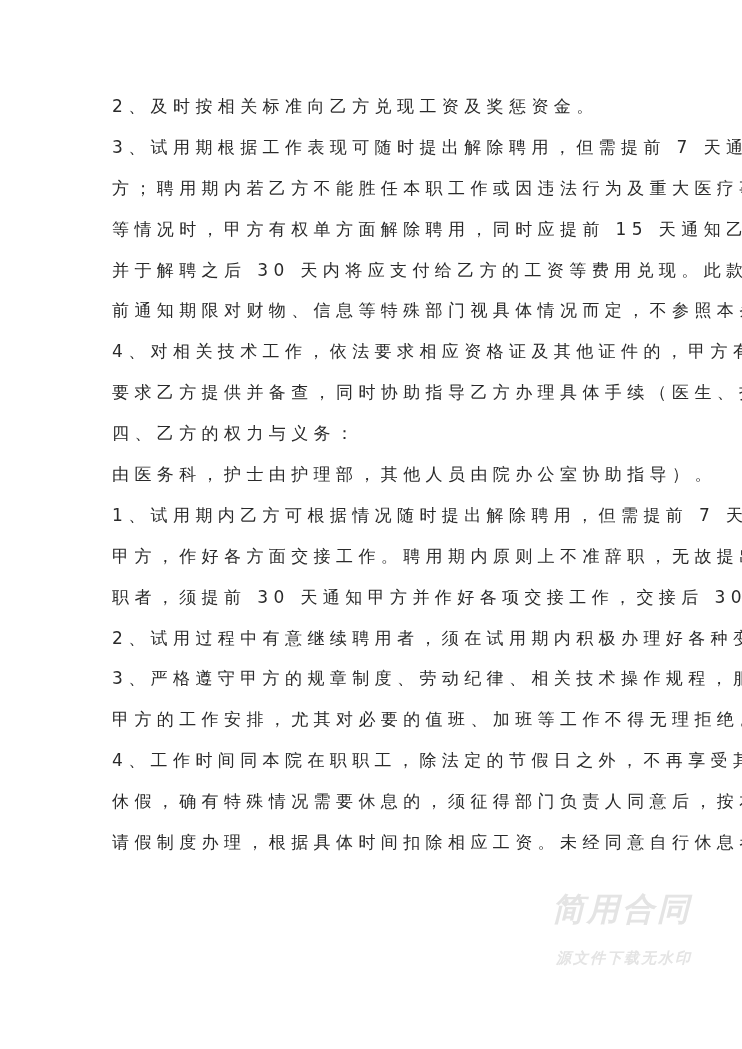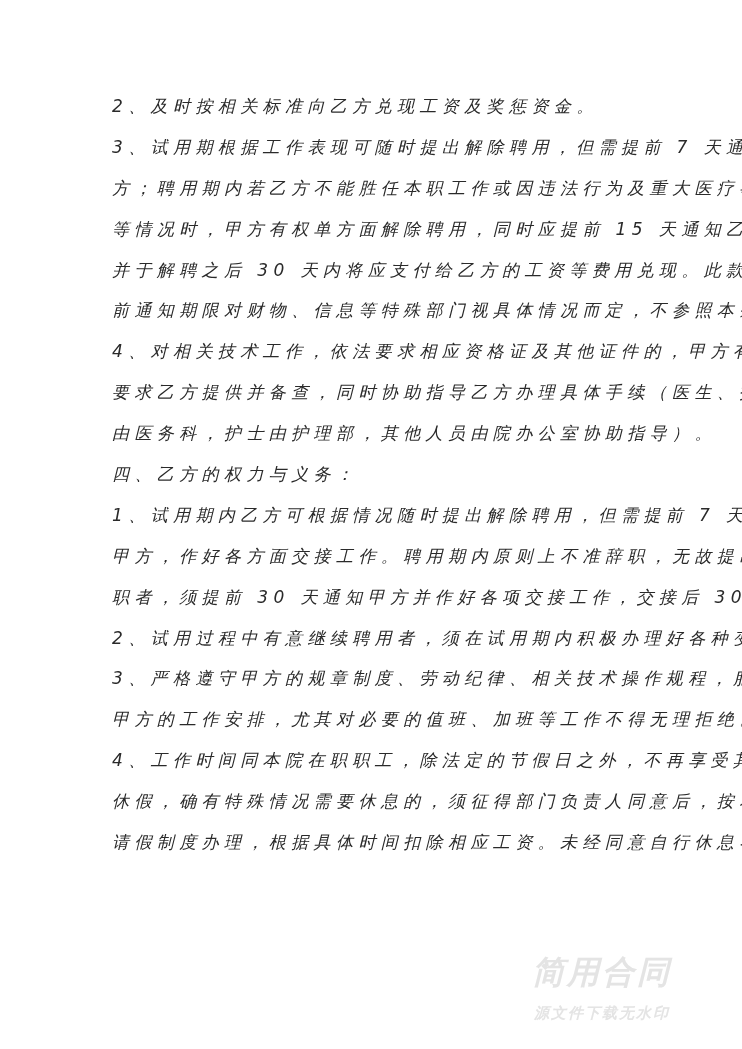--- a/index.html
+++ b/index.html
@@ -13,68 +13,67 @@
       position: relative;
       overflow: hidden;
       font-family: "DejaVu Sans", "Liberation Sans", sans-serif;
       color: #2a2a2a;
     }
     .page {
       position: absolute;
       left: 112px;
       top: 86px;
       width: 520px;
-      font-style: italic;
     }
     .line {
       height: 40.9px;
       line-height: 40.9px;
       font-size: 17px;
       letter-spacing: 5.4px;
       white-space: nowrap;
       overflow: visible;
     }
     .watermark {
       position: absolute;
       left: 512px;
-      top: 952px;
+      top: 889px;
       width: 180px;
-      text-align: center;
+      text-align: right;
       color: #e4e4e4;
       font-family: "DejaVu Sans", sans-serif;
       font-style: italic;
       font-weight: bold;
       pointer-events: none;
     }
     .wm-title {
       font-size: 32px;
       letter-spacing: 3px;
       line-height: 40px;
     }
     .wm-sub {
       font-size: 15px;
       letter-spacing: 2px;
       line-height: 26px;
-      margin-top: 8px;
+      margin-top: 16px;
     }
   </style>
 </head>
 <body>
 
 <div class="page">
   <div class="line">2、及时按相关标准向乙方兑现工资及奖惩资金。</div>
   <div class="line">3、试用期根据工作表现可随时提出解除聘用，但需提前 7 天通知乙</div>
   <div class="line">方；聘用期内若乙方不能胜任本职工作或因违法行为及重大医疗事故</div>
   <div class="line">等情况时，甲方有权单方面解除聘用，同时应提前 15 天通知乙方，</div>
   <div class="line">并于解聘之后 30 天内将应支付给乙方的工资等费用兑现。此款中提</div>
   <div class="line">前通知期限对财物、信息等特殊部门视具体情况而定，不参照本条款。</div>
   <div class="line">4、对相关技术工作，依法要求相应资格证及其他证件的，甲方有权</div>
   <div class="line">要求乙方提供并备查，同时协助指导乙方办理具体手续（医生、技师</div>
+  <div class="line">四、乙方的权力与义务：</div>
   <div class="line">由医务科，护士由护理部，其他人员由院办公室协助指导）。</div>
-  <div class="line">四、乙方的权力与义务：</div>
   <div class="line">1、试用期内乙方可根据情况随时提出解除聘用，但需提前 7 天通知</div>
   <div class="line">甲方，作好各方面交接工作。聘用期内原则上不准辞职，无故提出辞</div>
   <div class="line">职者，须提前 30 天通知甲方并作好各项交接工作，交接后 30 日内领</div>
   <div class="line">2、试用过程中有意继续聘用者，须在试用期内积极办理好各种变更</div>
   <div class="line">3、严格遵守甲方的规章制度、劳动纪律、相关技术操作规程，服从</div>
   <div class="line">甲方的工作安排，尤其对必要的值班、加班等工作不得无理拒绝。</div>
   <div class="line">4、工作时间同本院在职职工，除法定的节假日之外，不再享受其他</div>
   <div class="line">休假，确有特殊情况需要休息的，须征得部门负责人同意后，按本院</div>
   <div class="line">请假制度办理，根据具体时间扣除相应工资。未经同意自行休息者，</div>
 </div>

